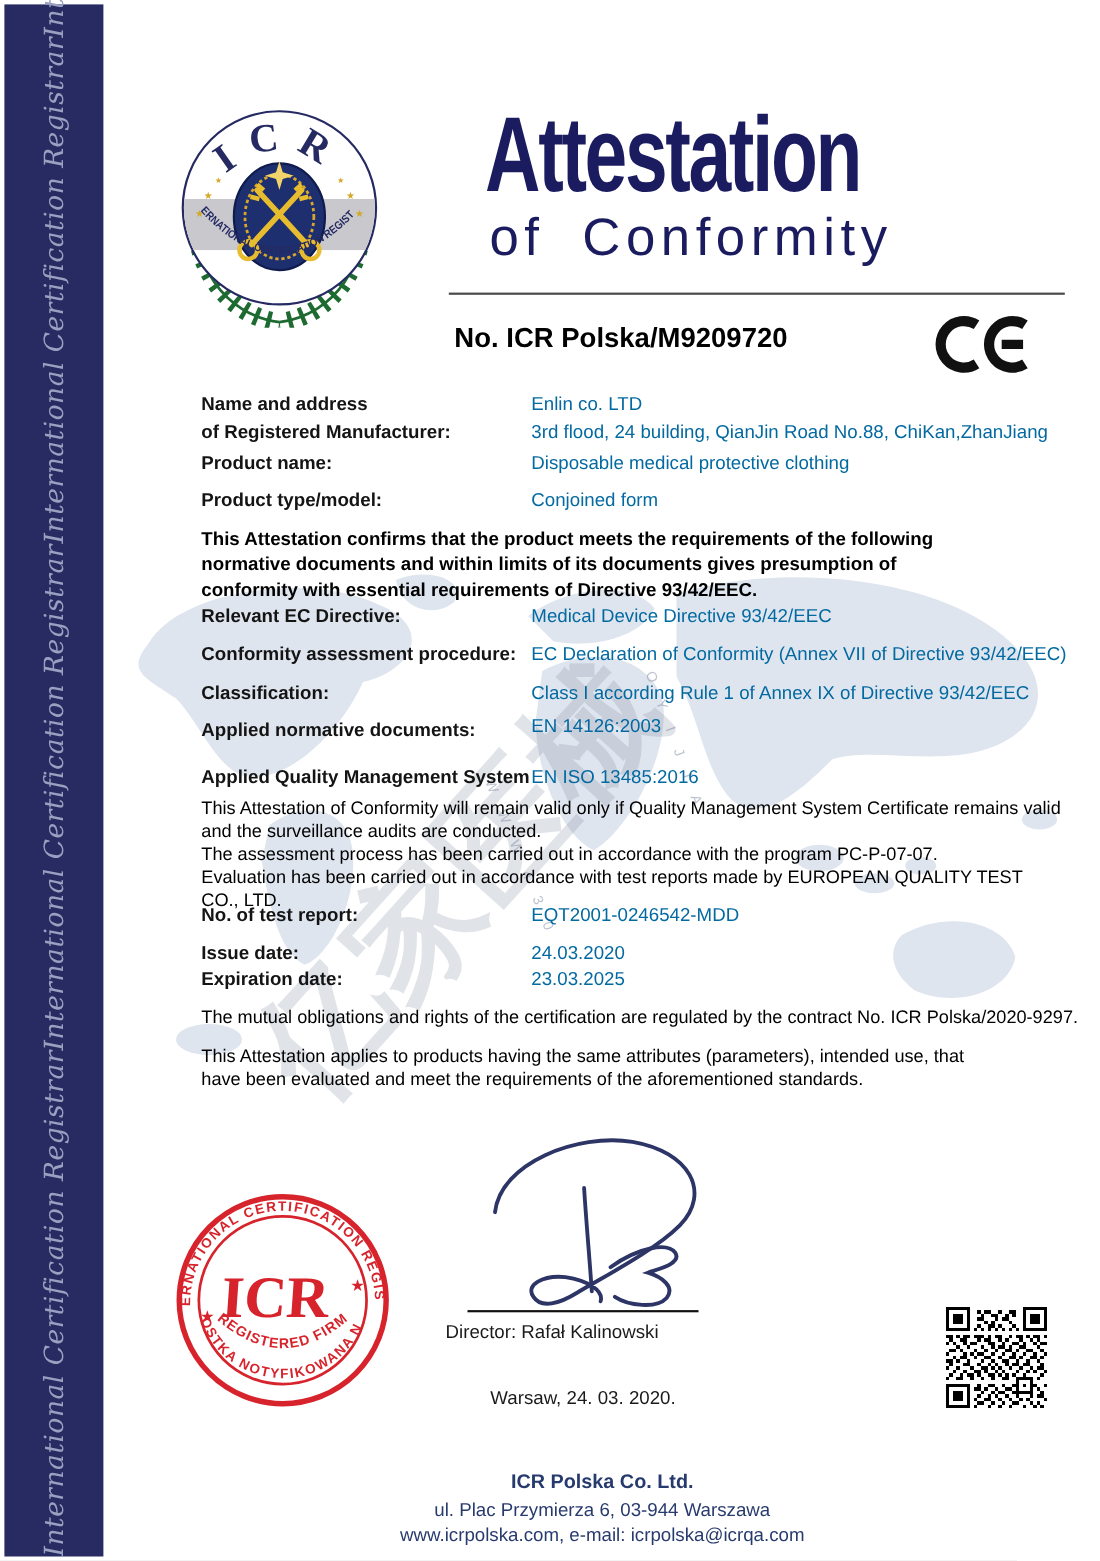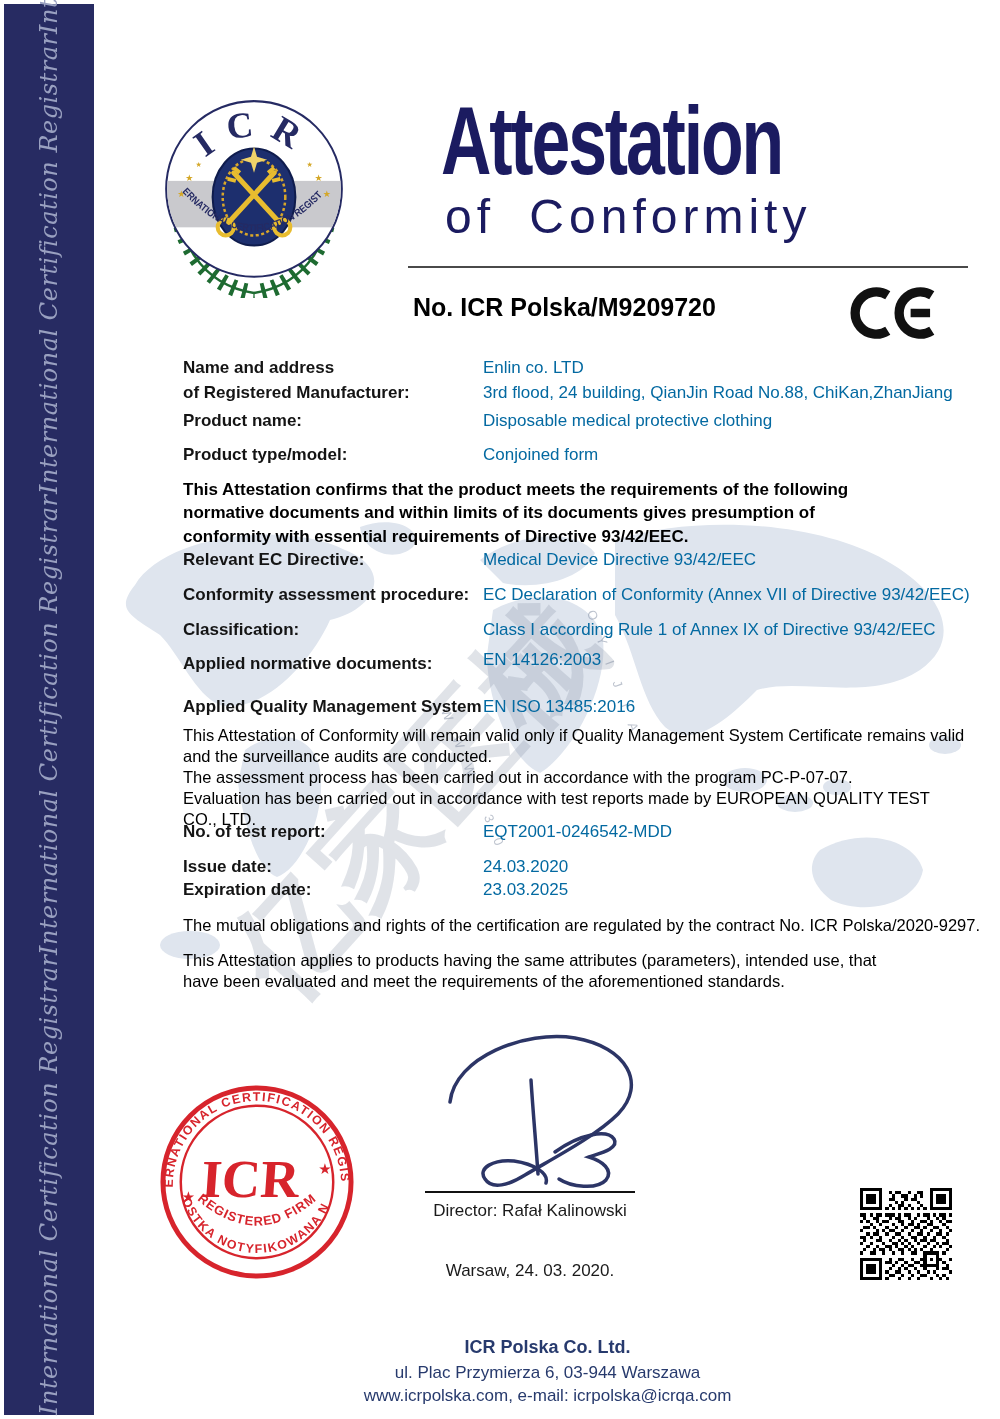--- a/index.html
+++ b/index.html
@@ -29,21 +29,21 @@
   .certno{position:absolute;left:413px;top:293px;z-index:1;font-size:25px;font-weight:700;color:#000;}
   .ce{position:absolute;left:848px;top:282px;z-index:1;}
   
   .lbl{position:absolute;left:183px;z-index:1;font-size:17px;font-weight:700;color:#141414;white-space:nowrap;}
   .val{position:absolute;left:483px;z-index:1;font-size:17px;font-weight:400;color:#0369a1;white-space:nowrap;}
   .para{position:absolute;left:183px;z-index:1;font-size:16.5px;line-height:1.27;color:#000000;}
   .para.b{font-weight:700;font-size:17px;line-height:1.38;}
   
   .sig{position:absolute;left:415px;top:1022px;z-index:1;}
   .sigline{position:absolute;left:425px;top:1191px;width:210px;border-top:2px solid #111;z-index:1;}
-  .director{position:absolute;left:405px;top:1201px;width:250px;text-align:center;font-size:17px;z-index:1;}
+  .director{position:absolute;left:405px;top:1201px;width:250px;font-size:17px;z-index:1;}
   .placedate{position:absolute;left:405px;top:1261px;width:250px;text-align:center;font-size:17px;z-index:1;}
   .stamp{position:absolute;left:158px;top:1083px;z-index:1;}
   .qr{position:absolute;left:860px;top:1188px;z-index:1;}
   
   .footer{position:absolute;left:95px;top:1300px;width:905px;text-align:center;z-index:1;color:#273a6d;margin-top:37px;}
   .footer .co{font-size:18px;font-weight:700;margin-bottom:5px;}
   .footer .ln{font-size:17px;margin-bottom:3px;}
 </style>
 </head>
 <body>

